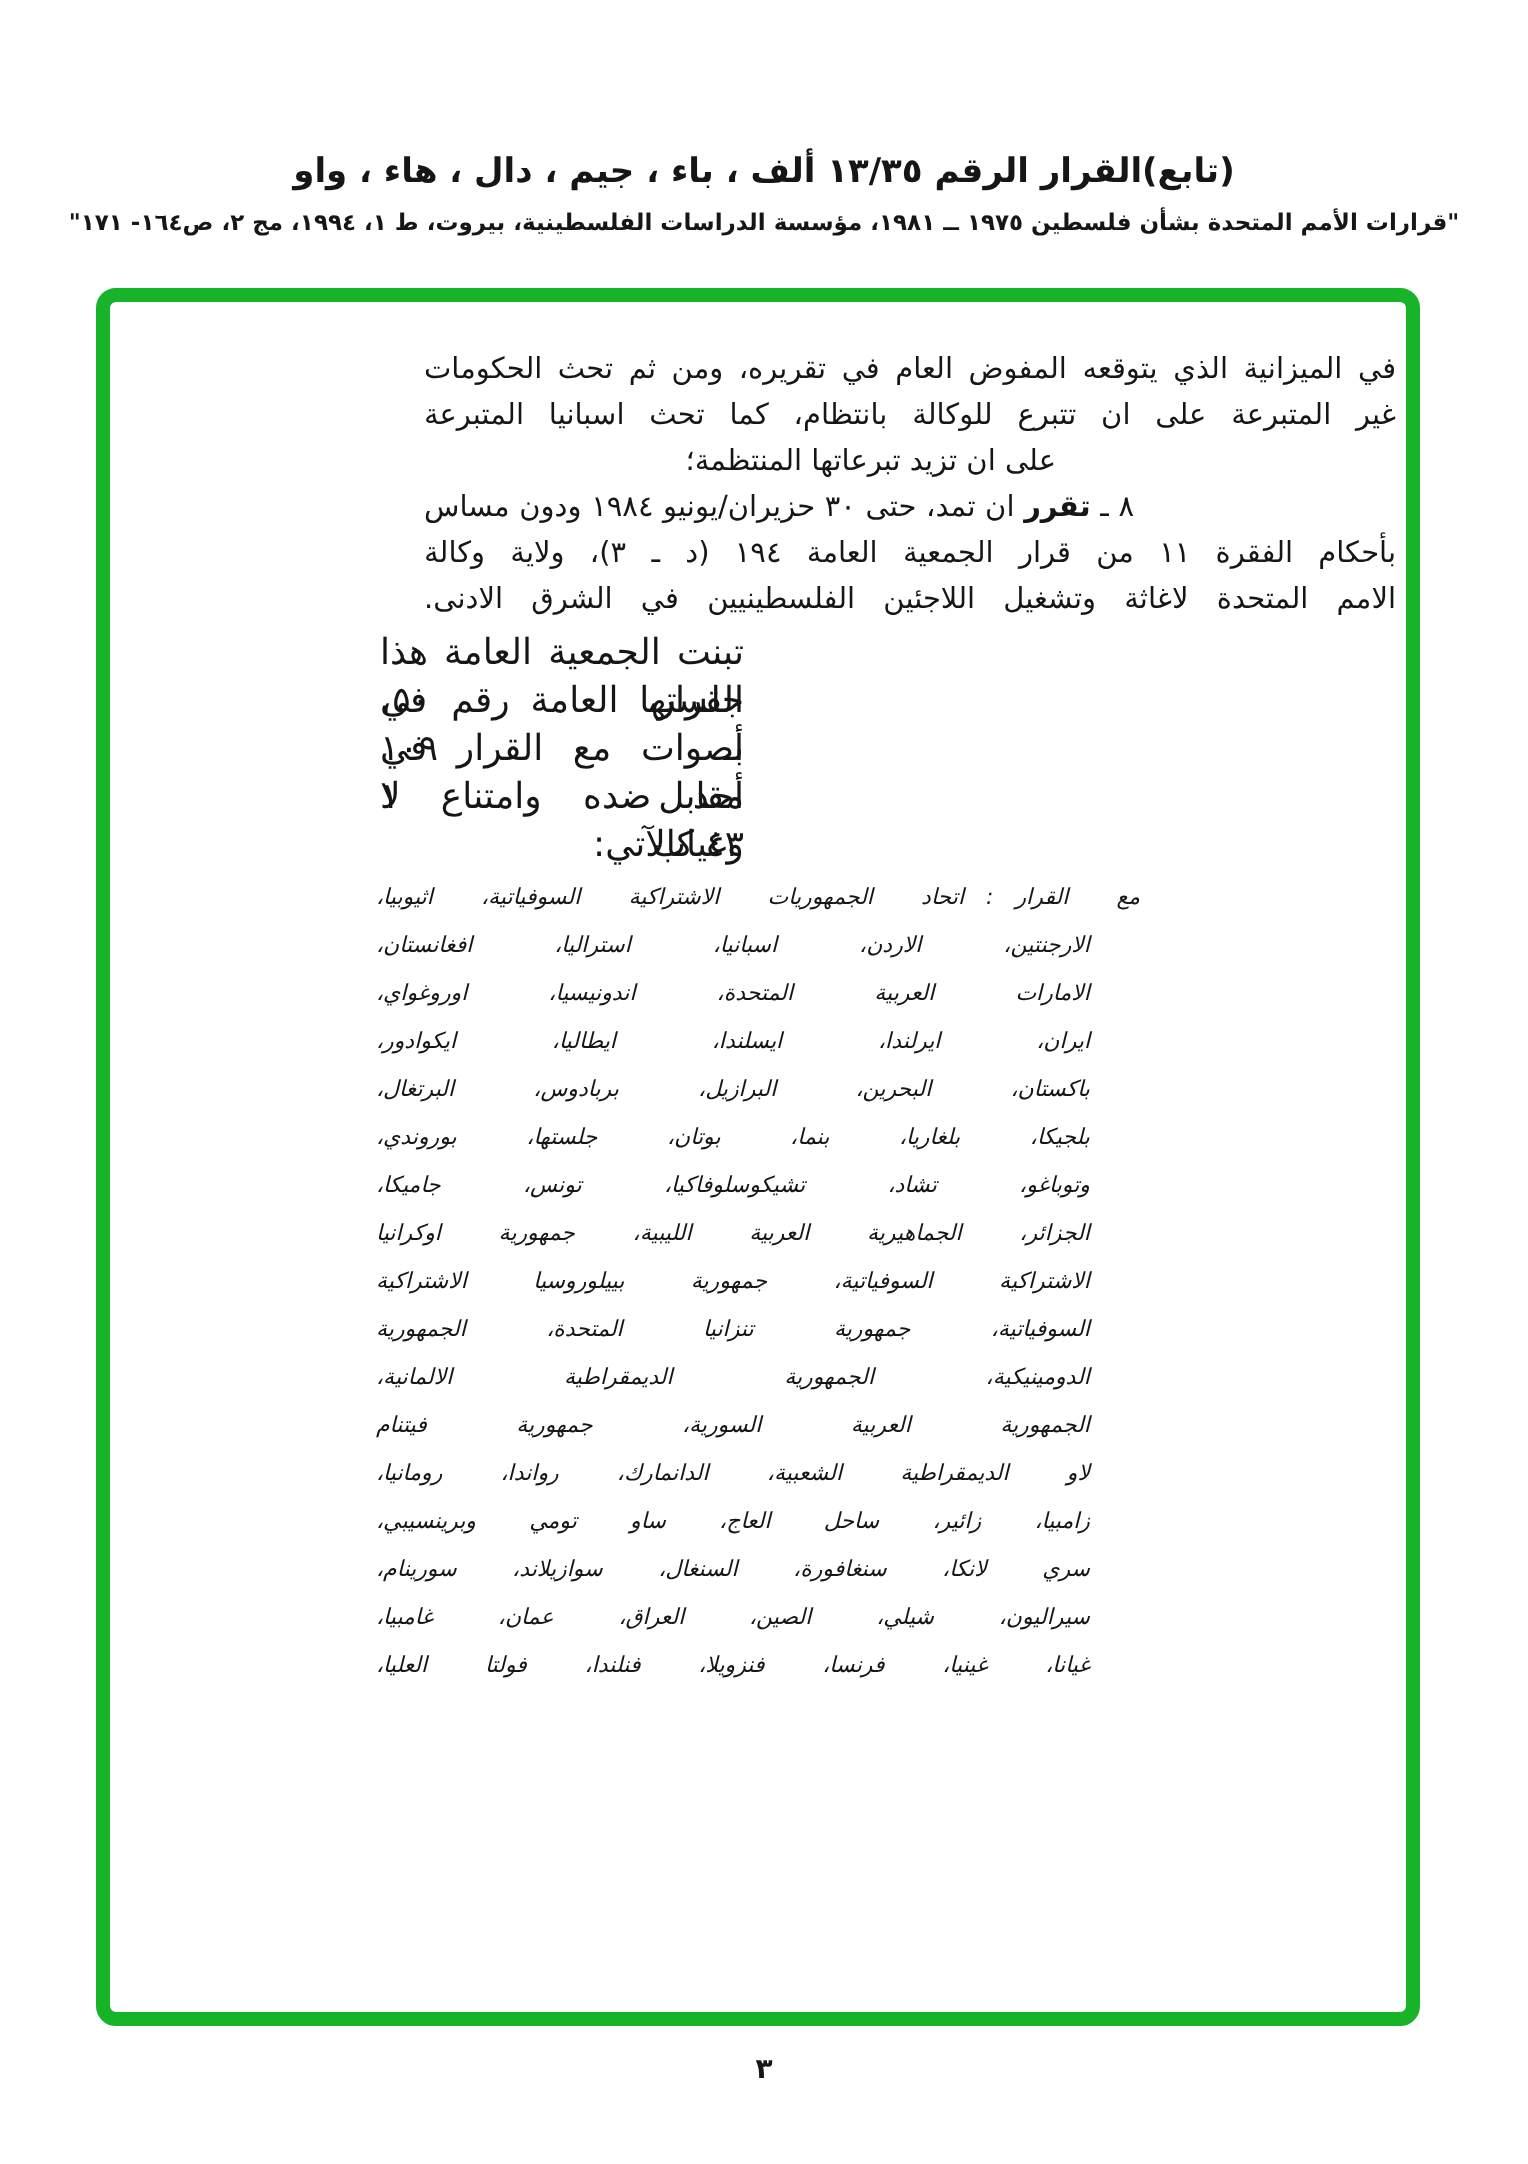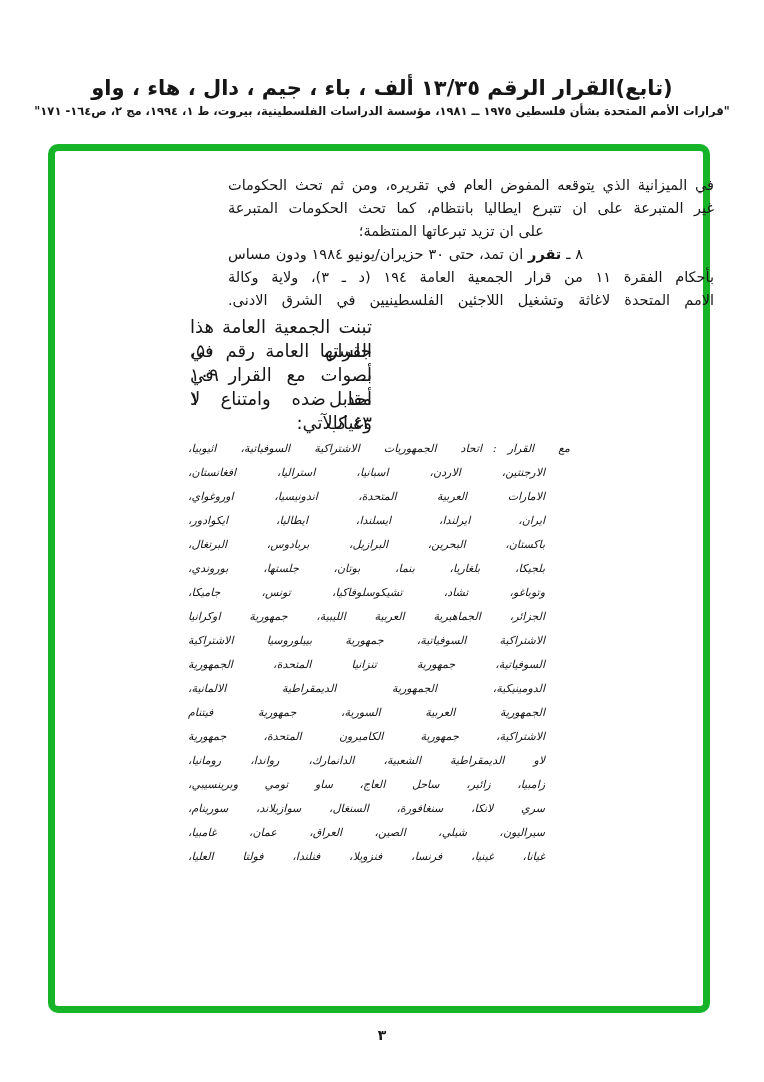--- a/index.html
+++ b/index.html
@@ -8,40 +8,40 @@
   body {
     width: 764px; height: 1082px;
     position: relative;
     font-family: "DejaVu Sans", sans-serif;
     color: var(--ink);
     overflow: hidden;
   }
   .hdr1 {
     position: absolute; top: 76px; left: 0; width: 764px;
     direction: rtl; text-align: center;
-    font-size: 21px; font-weight: bold; letter-spacing: 0.2px;
+    font-size: 17px; font-weight: bold; letter-spacing: 0.2px;
     white-space: nowrap;
   }
   .hdr2 {
     position: absolute; top: 104px; left: 0; width: 764px;
     direction: rtl; text-align: center;
     font-size: 11.5px; font-weight: bold;
     white-space: nowrap;
   }
   .frame {
     position: absolute; left: 48px; top: 144px;
     width: 662px; height: 869px;
     border: 7px solid var(--frame-green);
     border-radius: 10px;
     background: transparent;
   }
   
   .para {
     position: absolute; left: 212px; top: 174px; width: 486px;
-    direction: rtl; font-size: 14.5px; line-height: 23px; margin-left: 16px;
+    direction: rtl; font-size: 14.5px; line-height: 23px;
   }
   .jline { text-align: justify; text-align-last: justify; height: 23px; }
   .line-last-center { margin-right: 170px; white-space: nowrap; height: 23px; }
   .line-indent { margin-right: 131px; text-align: justify; text-align-last: justify; height: 23px; }
   .bold { font-weight: bold; }
   
   .note {
     position: absolute; left: 190px; top: 315px; width: 182px;
     direction: rtl; font-size: 18px; line-height: 24px;
   }
@@ -63,21 +63,21 @@
 </head>
 <body>
 
 <div class="hdr1">(تابع)القرار الرقم  ١٣/٣٥  ألف ، باء ، جيم ، دال ، هاء ، واو</div>
 <div class="hdr2">"قرارات الأمم المتحدة بشأن فلسطين ١٩٧٥ ــ ١٩٨١، مؤسسة الدراسات الفلسطينية، بيروت، ط ١، ١٩٩٤، مج ٢، ص١٦٤- ١٧١"</div>
 
 <div class="frame"></div>
 
 <div class="para">
   <div class="jline">في الميزانية الذي يتوقعه المفوض العام في تقريره، ومن ثم تحث الحكومات</div>
-  <div class="jline">غير المتبرعة على ان تتبرع ايطاليا بانتظام، كما تحث الحكومات المتبرعة</div>
+  <div class="jline">غير المتبرعة على ان تتبرع للوكالة بانتظام، كما تحث اسبانيا المتبرعة</div>
   <div class="line-last-center">على ان تزيد تبرعاتها المنتظمة؛</div>
   <div class="line-indent"><span>٨ ـ </span><span class="bold">تقرر</span><span> ان تمد، حتى ٣٠ حزيران/يونيو ١٩٨٤ ودون مساس</span></div>
   <div class="jline">بأحكام الفقرة ١١ من قرار الجمعية العامة ١٩٤ (د ـ ٣)، ولاية وكالة</div>
   <div class="jline">الامم المتحدة لاغاثة وتشغيل اللاجئين الفلسطينيين في الشرق الادنى.</div>
 </div>
 
 <div class="note">
   <div class="jline">تبنت الجمعية العامة هذا القرار، في</div>
   <div class="jline">جلستها العامة رقم ٥٠، بـ ١٠٩</div>
   <div class="jline">أصوات مع القرار في مقابل لا</div>
@@ -91,21 +91,20 @@
   <div class="cont">الامارات العربية المتحدة، اندونيسيا، اوروغواي،</div>
   <div class="cont">ايران، ايرلندا، ايسلندا، ايطاليا، ايكوادور،</div>
   <div class="cont">باكستان، البحرين، البرازيل، بربادوس، البرتغال،</div>
   <div class="cont">بلجيكا، بلغاريا، بنما، بوتان، جلستها، بوروندي،</div>
   <div class="cont">وتوباغو، تشاد، تشيكوسلوفاكيا، تونس، جاميكا،</div>
   <div class="cont">الجزائر، الجماهيرية العربية الليبية، جمهورية اوكرانيا</div>
   <div class="cont">الاشتراكية السوفياتية، جمهورية بييلوروسيا الاشتراكية</div>
   <div class="cont">السوفياتية، جمهورية تنزانيا المتحدة، الجمهورية</div>
   <div class="cont">الدومينيكية، الجمهورية الديمقراطية الالمانية،</div>
   <div class="cont">الجمهورية العربية السورية، جمهورية فيتنام</div>
-  <div class="cont">الاشتراكية، جمهورية الكاميرون المتحدة، جمهورية</div>
   <div class="cont">لاو الديمقراطية الشعبية، الدانمارك، رواندا، رومانيا،</div>
   <div class="cont">زامبيا، زائير، ساحل العاج، ساو تومي وبرينسيبي،</div>
   <div class="cont">سري لانكا، سنغافورة، السنغال، سوازيلاند، سورينام،</div>
   <div class="cont">سيراليون، شيلي، الصين، العراق، عمان، غامبيا،</div>
   <div class="cont">غيانا، غينيا، فرنسا، فنزويلا، فنلندا، فولتا العليا،</div>
 </div>
 
 <div class="pagenum">٣</div>
 
 </body></html>

